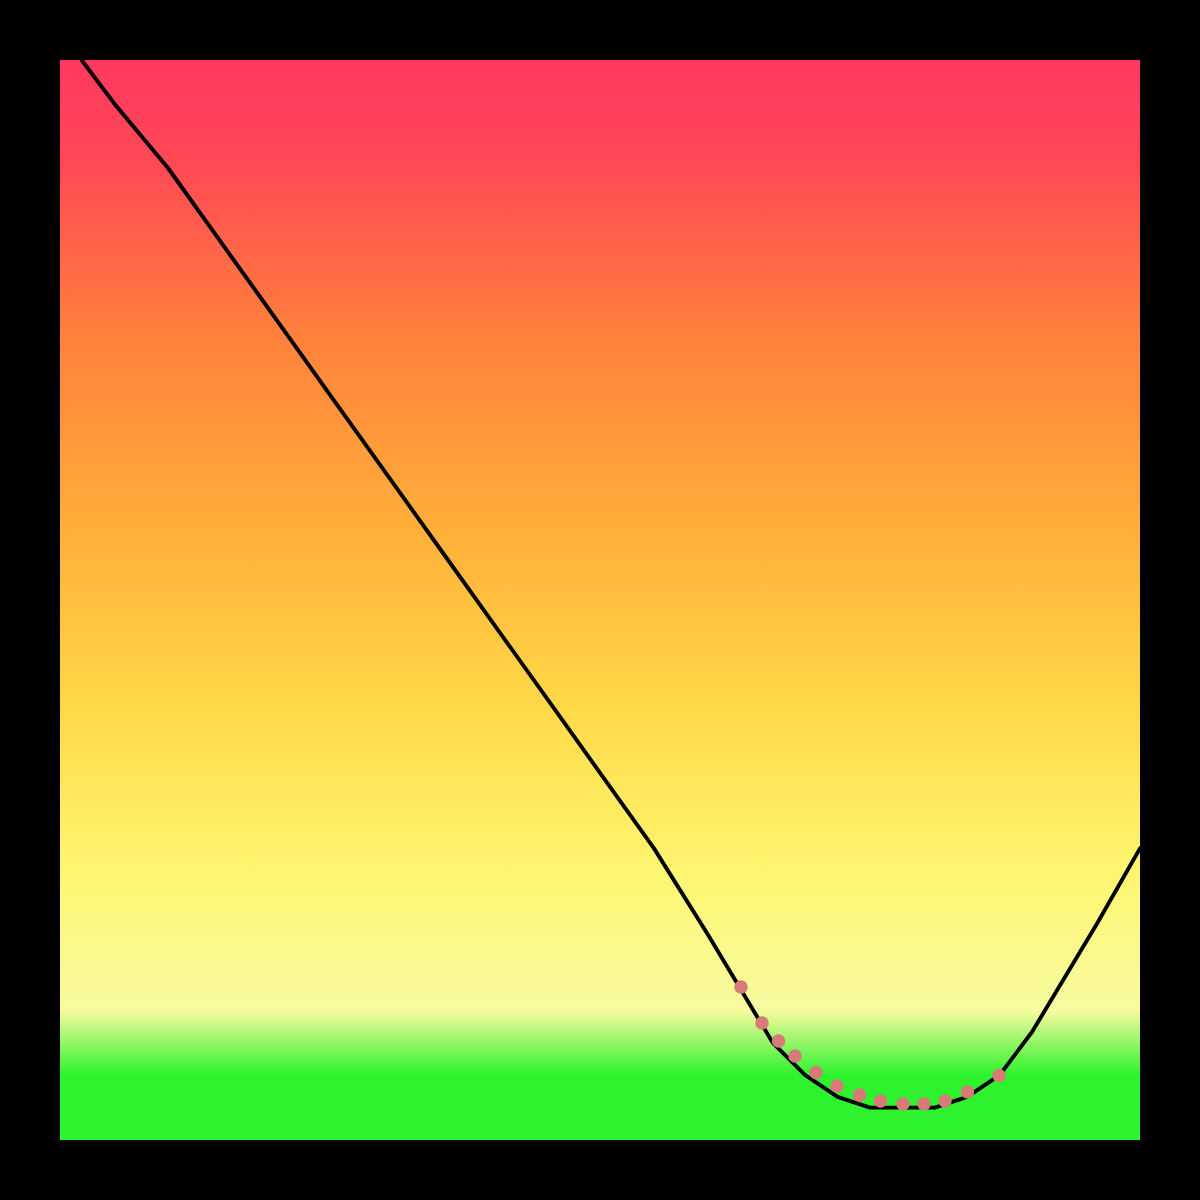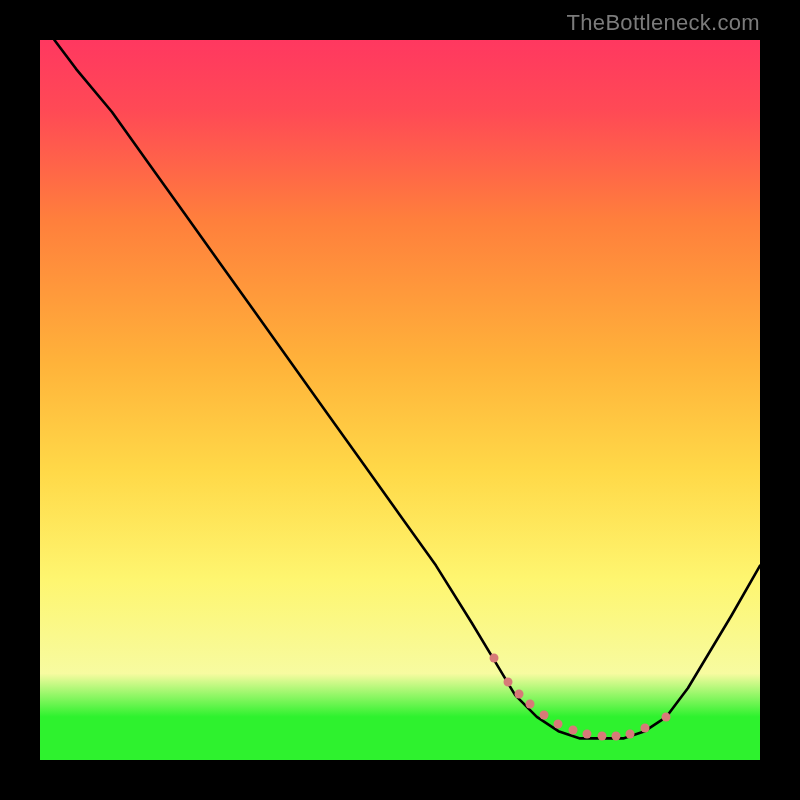--- a/index.html
+++ b/index.html
@@ -31,21 +31,20 @@
     font-weight: 500;
     letter-spacing: 0.3px;
   }
   .curve { position: absolute; left: 0; top: 0; width: 720px; height: 720px; }
   .dot { position: absolute; width: 9px; height: 9px; background: #d77a78; border-radius: 50%; transform: translate(-50%, -50%); }
 </style>
 </head>
 <body>
 
 <div class="container">
-  <div class="watermark">TheBottleneck.com</div>
   <div class="plot-area">
     <svg class="curve" viewBox="0 0 720 720" preserveAspectRatio="none">
       <path id="curve-path" d="M14.4 0.0 L36.0 28.8 L72.0 72.0 L108.0 122.4 L144.0 172.8 L180.0 223.2 L216.0 273.6 L252.0 324.0 L288.0 374.4 L324.0 424.8 L360.0 475.2 L396.0 525.6 L432.0 583.2 L453.6 619.2 L475.2 655.2 L496.8 676.8 L518.4 691.2 L540.0 698.4 L561.6 698.4 L583.2 698.4 L604.8 691.2 L626.4 676.8 L648.0 648.0 L669.6 612.0 L691.2 576.0 L720.0 525.6 " fill="none" stroke="#000" stroke-width="2.6" stroke-linecap="round" stroke-linejoin="round"></path>
     </svg>
     <div id="dots">
         <div class="dot" style="left: 453.6px; top: 617.76px;"></div>
         <div class="dot" style="left: 468px; top: 642.24px;"></div>
         <div class="dot" style="left: 478.8px; top: 653.76px;"></div>
         <div class="dot" style="left: 489.6px; top: 663.84px;"></div>
         <div class="dot" style="left: 504px; top: 674.64px;"></div>

